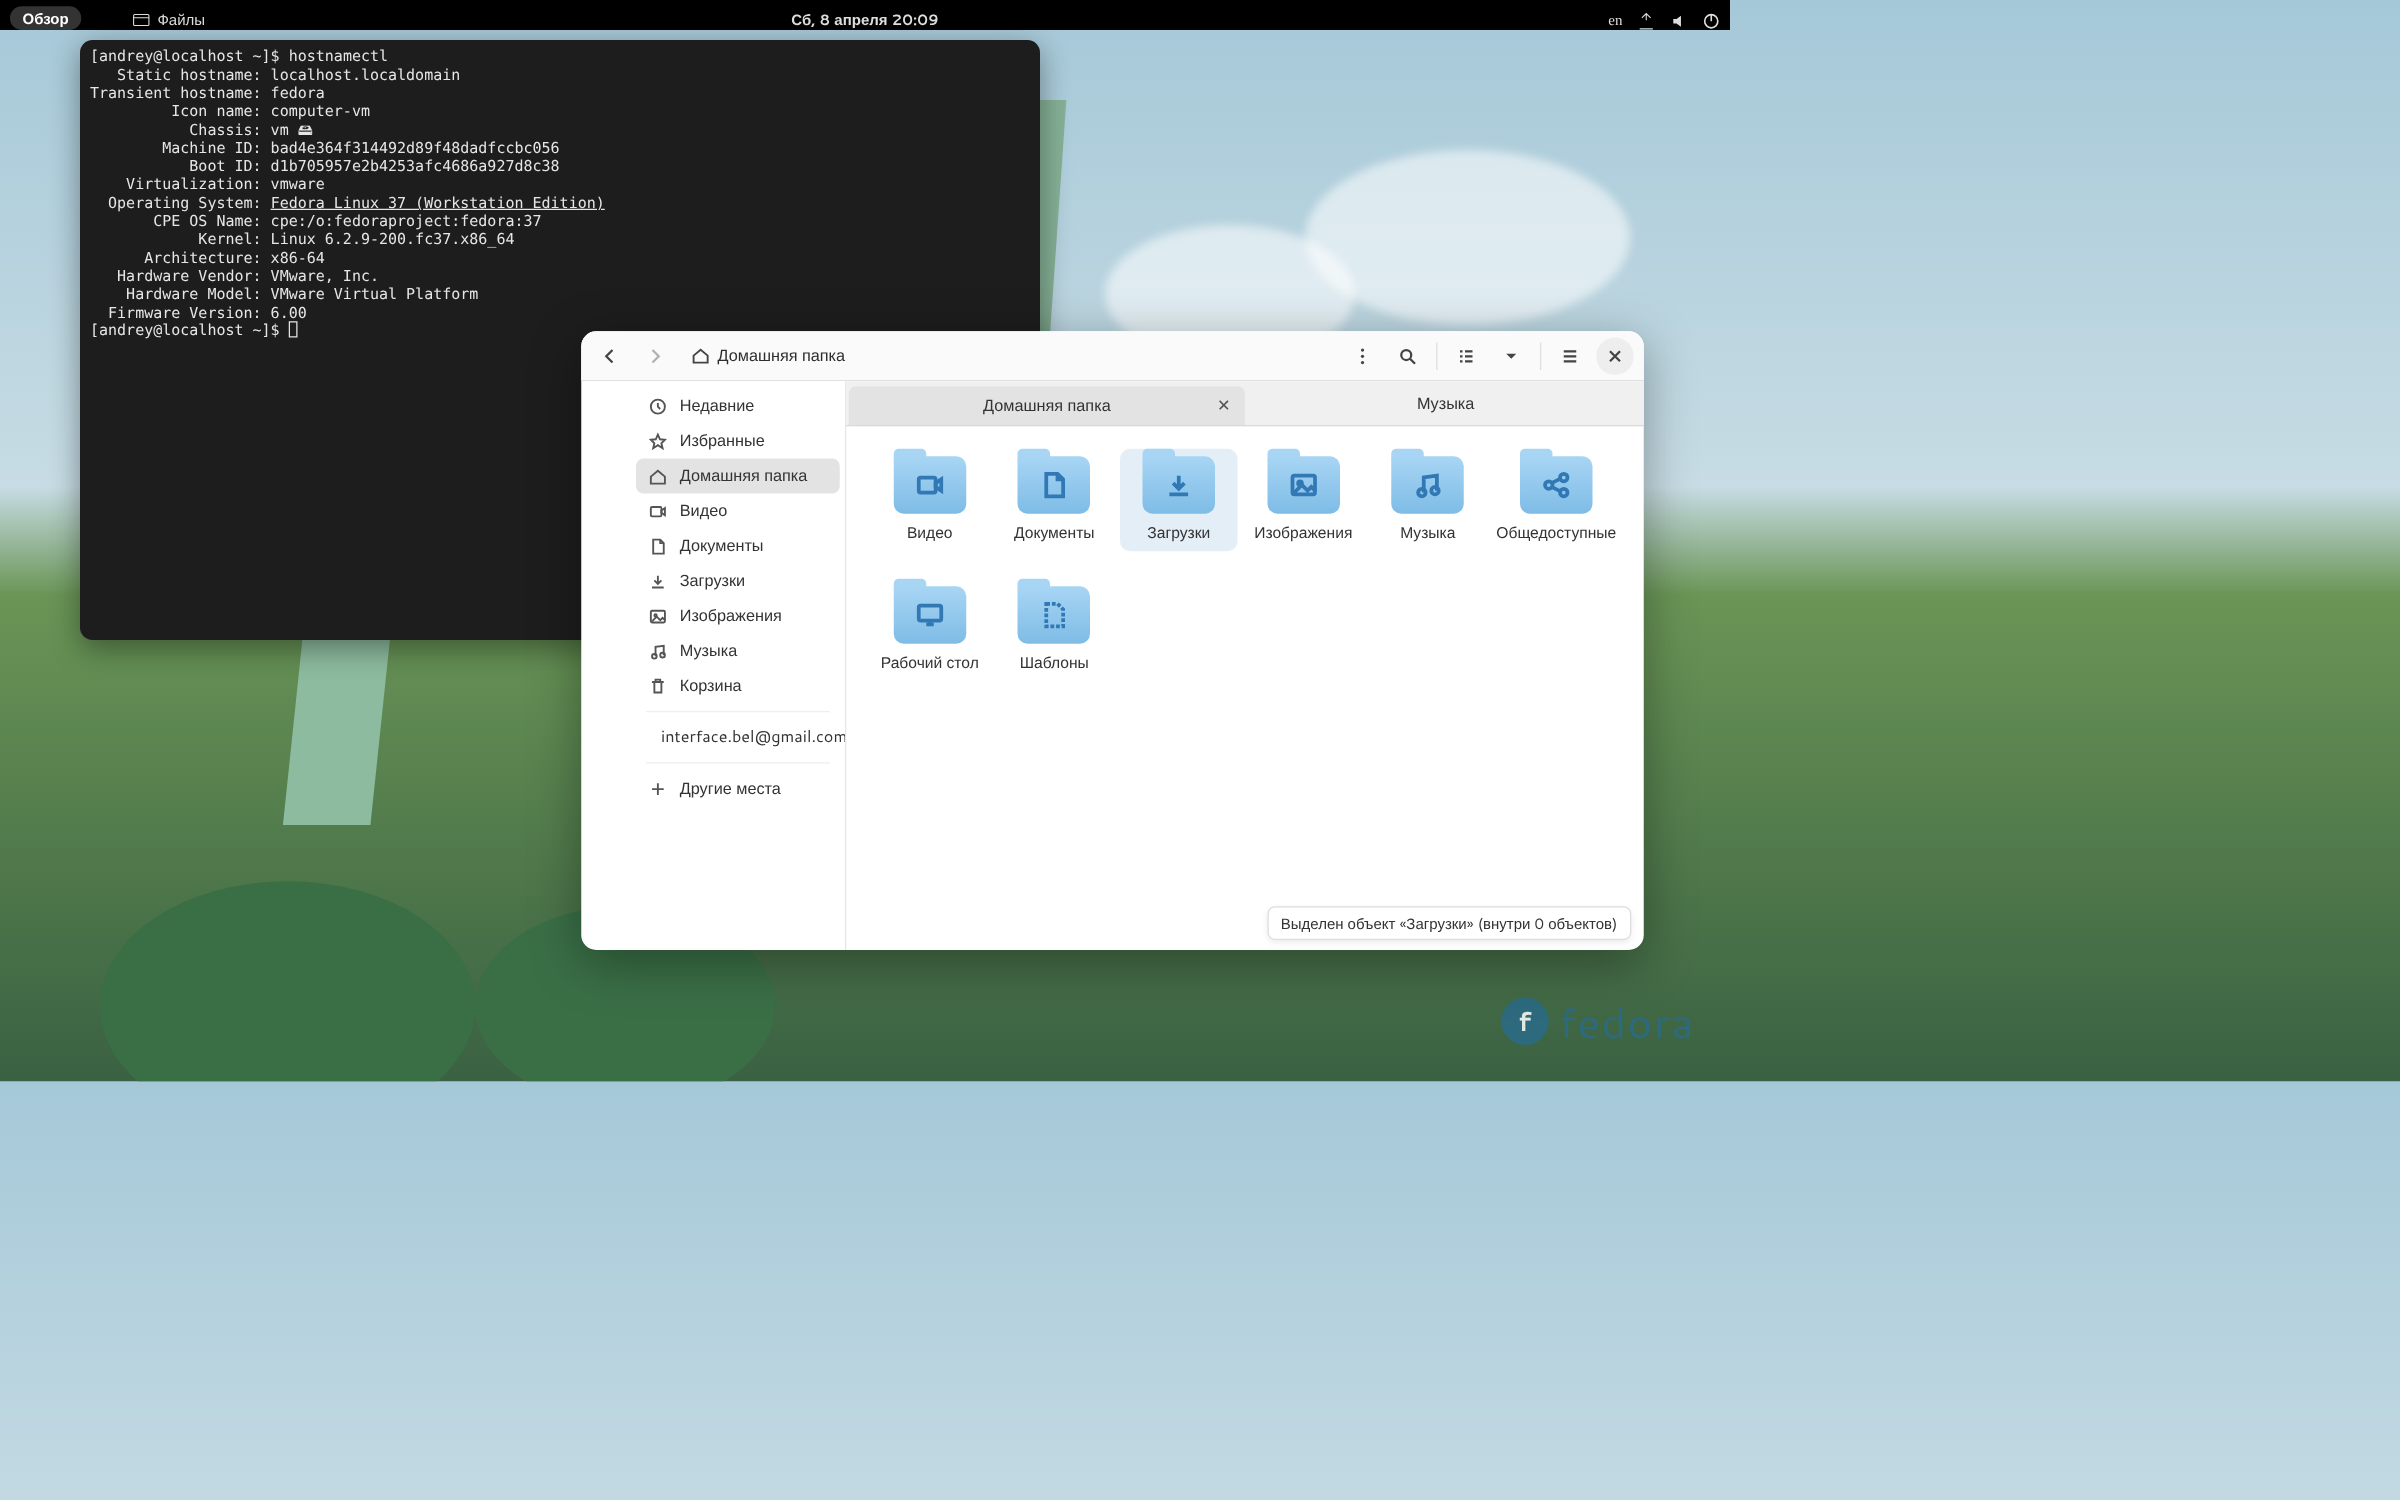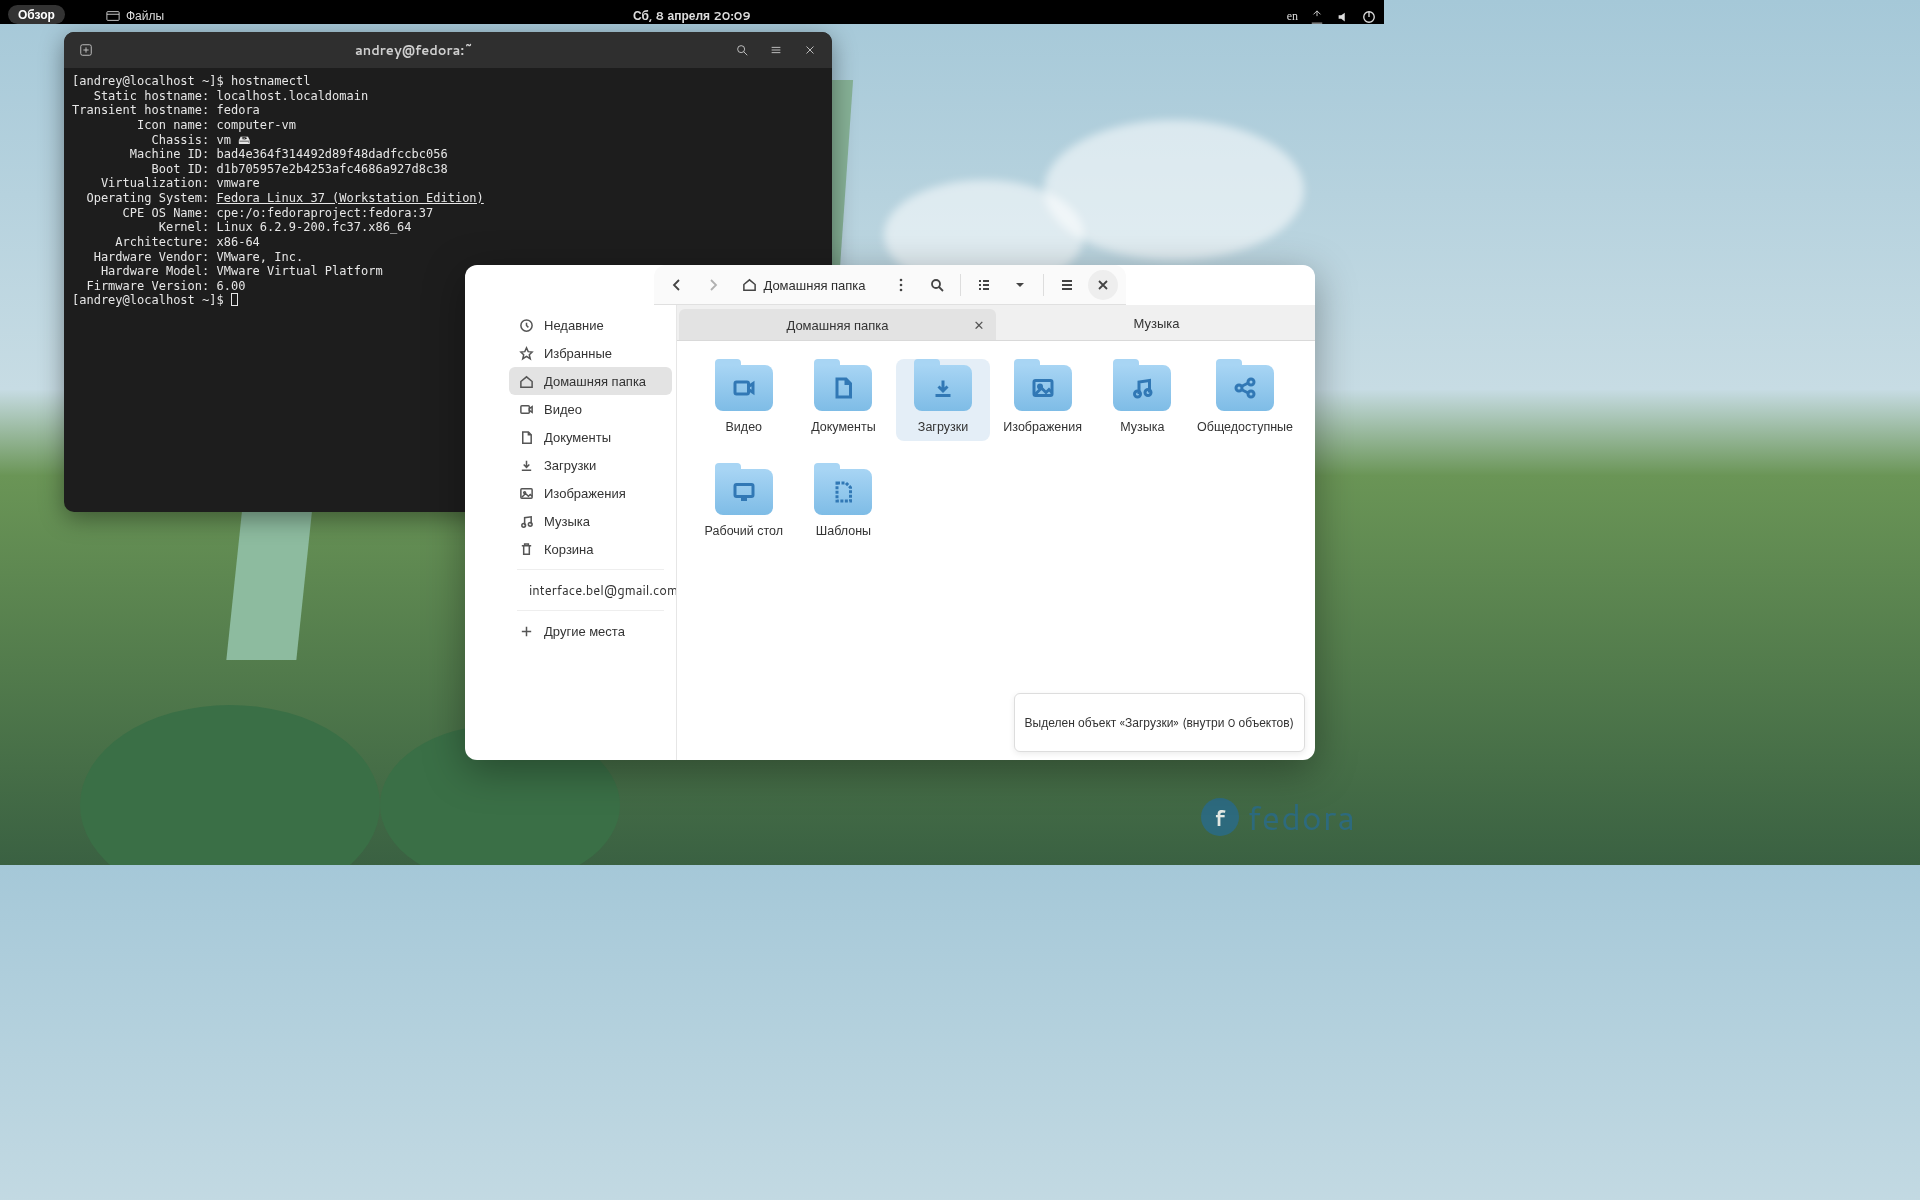--- a/index.html
+++ b/index.html
@@ -53,21 +53,20 @@
 }
 .terminal .body .ul { text-decoration:underline; }
 .terminal .cursor { display:inline-block; width:7px; height:13px; border:1px solid #e6e6e6; vertical-align:-2px;}
 
 
 .files {
   position:absolute; top:265px; left:465px; width:850px; height:495px;
   background:#fff; border-radius:12px; z-index:10;
   box-shadow:0 10px 40px rgba(0,0,0,.35); display:flex; flex-direction:column;
   color:#2d2d2d;
-  align-items:center;
 }
 .files .headerbar {
   height:40px; display:flex; align-items:center; padding:0 8px; gap:6px;
   background:#fafafa; border-bottom:1px solid #e0e0e0;
   border-radius:12px 12px 0 0;
 }
 .hbtn { width:30px; height:30px; border-radius:6px; display:flex; align-items:center; justify-content:center; color:#444;}
 .hbtn svg{width:16px;height:16px;fill:none;stroke:#444;stroke-width:1.8;}
 .hbtn.filled svg{fill:#444;stroke:none;}
 .pathchip { display:flex; align-items:center; gap:6px; padding:4px 8px; font-size:13px; }
@@ -91,21 +90,21 @@
 .iconview{flex:1;padding:18px 20px;display:grid;grid-template-columns:repeat(6,1fr);gap:22px 6px;align-content:start;overflow:auto;}
 .fitem{display:flex;flex-direction:column;align-items:center;gap:6px;padding:6px 2px;border-radius:8px;}
 .fitem.selected{background:#e4eef7;}
 .ficon{width:58px;height:46px;position:relative;}
 .ficon .fold{position:absolute;inset:0;background:linear-gradient(#a8d5f4,#7ebce6);border-radius:4px 8px 8px 8px;}
 .ficon .tab{position:absolute;top:-6px;left:0;width:26px;height:10px;background:#a8d5f4;border-radius:4px 4px 0 0;}
 .ficon .glyph{position:absolute;inset:0;display:flex;align-items:center;justify-content:center;color:#3178b5;}
 .ficon .glyph svg{width:24px;height:24px;fill:none;stroke:#3178b5;stroke-width:2;}
 .flabel{font-size:12.5px;color:#333;text-align:center;}
 
-.statusbar{position:absolute;right:10px;bottom:8px;background:#fff;border:1px solid #ddd;border-radius:6px;padding:20px 10px;font-size:12px;color:#333;box-shadow:0 2px 6px rgba(0,0,0,.08);}
+.statusbar{position:absolute;right:10px;bottom:8px;background:#fff;border:1px solid #ddd;border-radius:6px;padding:4px 10px;font-size:12px;color:#333;box-shadow:0 2px 6px rgba(0,0,0,.08);}
 
 
 .fedora-logo{position:absolute;right:28px;bottom:24px;display:flex;align-items:center;gap:8px;color:#2a6b88;font-weight:300;font-size:34px;letter-spacing:1px;opacity:.85;}
 .fedora-logo .badge{width:38px;height:38px;border-radius:50%;background:#2a6b88;display:flex;align-items:center;justify-content:center;color:#fff;font-weight:700;font-size:22px;}
 </style>
 </head>
 <body>
 
 <div class="bgart">
   <div class="cloud c1"></div>
@@ -135,45 +134,20 @@
         <path d="M3 6v4h3l4 3V3L6 6H3z"></path>
       </svg>
     <svg viewBox="0 0 16 16">
         <circle cx="8" cy="8" r="6" fill="none" stroke="#ddd" stroke-width="1.5"></circle>
         <path d="M8 2v6" stroke="#ddd" stroke-width="1.5"></path>
       </svg>
   </div>
 </div>
 
 <div class="terminal">
-  <div class="titlebar">
-    <div class="tbtn">
-        <svg viewBox="0 0 16 16">
-          <rect x="2" y="2" width="12" height="12" rx="2" fill="none"></rect>
-          <path d="M8 5v6M5 8h6"></path>
-        </svg>
-      </div>
-    <div class="title">andrey@fedora:~</div>
-    <div class="tbtn">
-        <svg viewBox="0 0 16 16">
-          <circle cx="7" cy="7" r="4" fill="none"></circle>
-          <path d="M10 10l4 4"></path>
-        </svg>
-      </div>
-    <div class="tbtn">
-        <svg viewBox="0 0 16 16">
-          <path d="M3 5h10M3 8h10M3 11h10"></path>
-        </svg>
-      </div>
-    <div class="tbtn">
-        <svg viewBox="0 0 16 16">
-          <path d="M4 4l8 8M12 4l-8 8"></path>
-        </svg>
-      </div>
-  </div>
   <div class="body"><span>[andrey@localhost ~]$ </span><span>hostnamectl</span>
 <span>   Static hostname: localhost.localdomain</span>
 <span>Transient hostname: fedora</span>
 <span>         Icon name: computer-vm</span>
 <span>           Chassis: vm 🖴</span>
 <span>        Machine ID: bad4e364f314492d89f48dadfccbc056</span>
 <span>           Boot ID: d1b705957e2b4253afc4686a927d8c38</span>
 <span>    Virtualization: vmware</span>
 <span>  Operating System: </span><span class="ul">Fedora Linux 37 (Workstation Edition)</span>
 <span>       CPE OS Name: cpe:/o:fedoraproject:fedora:37</span>

